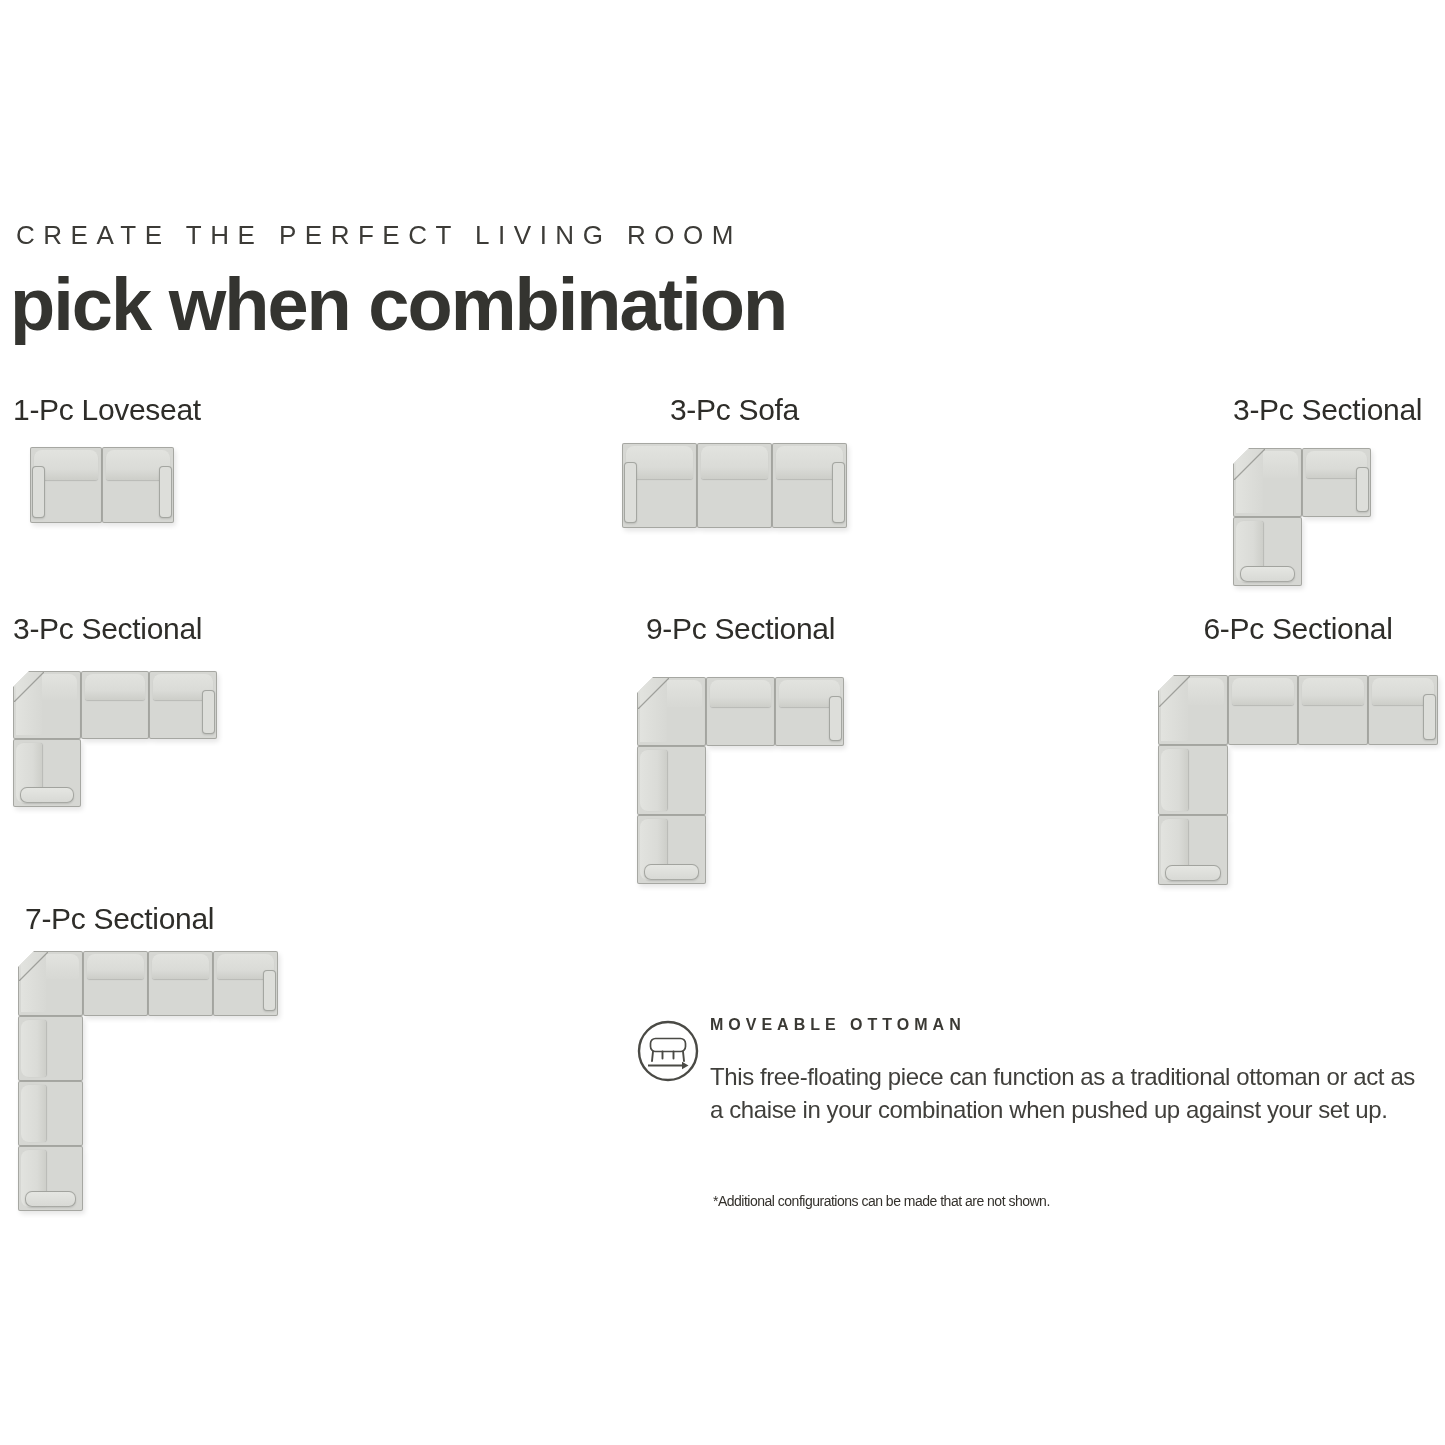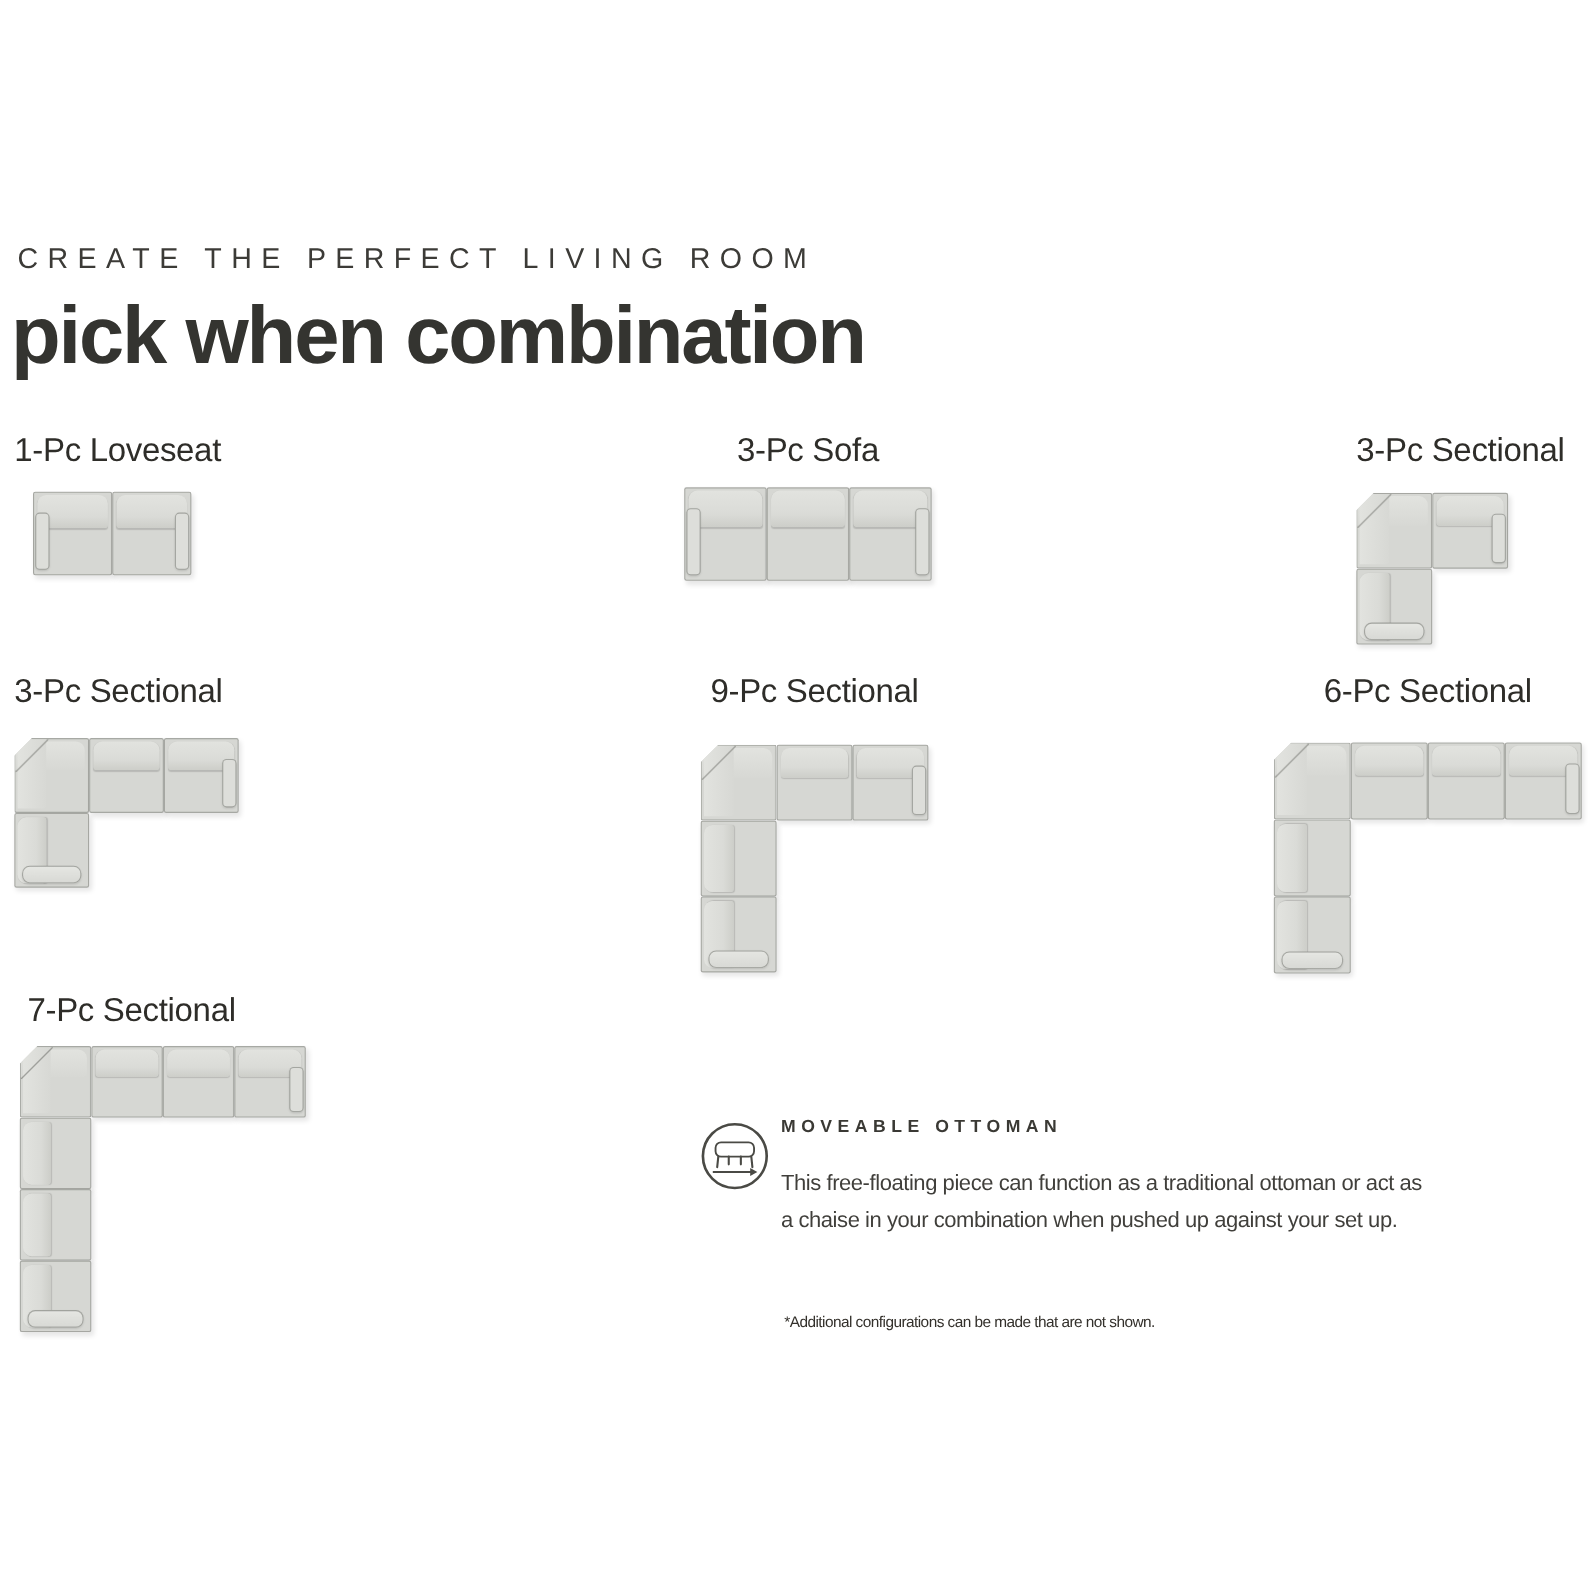--- a/index.html
+++ b/index.html
@@ -60,21 +60,21 @@
                     rgba(108,109,104,0.55) 50%,transparent calc(50% + 1.2px));}
   .bolster{left:9%;right:9%;bottom:3px;height:16px;
            background:linear-gradient(180deg,#e5e6e2,#d8d9d5);
            border:1px solid rgba(108,109,104,0.5);border-radius:7px;
            box-shadow:0 1px 2px rgba(0,0,0,0.12);}
 
   
   .ottoman-icon{position:absolute;left:636px;top:1019px;width:64px;height:64px;}
   .ottoman-heading{position:absolute;left:710px;top:1016px;font-size:16px;line-height:1.1;
                    font-weight:700;letter-spacing:5px;color:#3a3934;}
-  .ottoman-body{position:absolute;left:710px;top:1060px;font-size:20px;line-height:33px;
+  .ottoman-body{position:absolute;left:710px;top:1060px;font-size:24px;line-height:33px;
                 letter-spacing:-0.4px;color:#403f3b;}
   .footnote{position:absolute;left:713px;top:1193px;font-size:14px;letter-spacing:-0.5px;
             color:#33302b;}
 </style>
 </head>
 <body>
 
 <div class="page">
 
   <div class="kicker">CREATE THE PERFECT LIVING ROOM</div>

